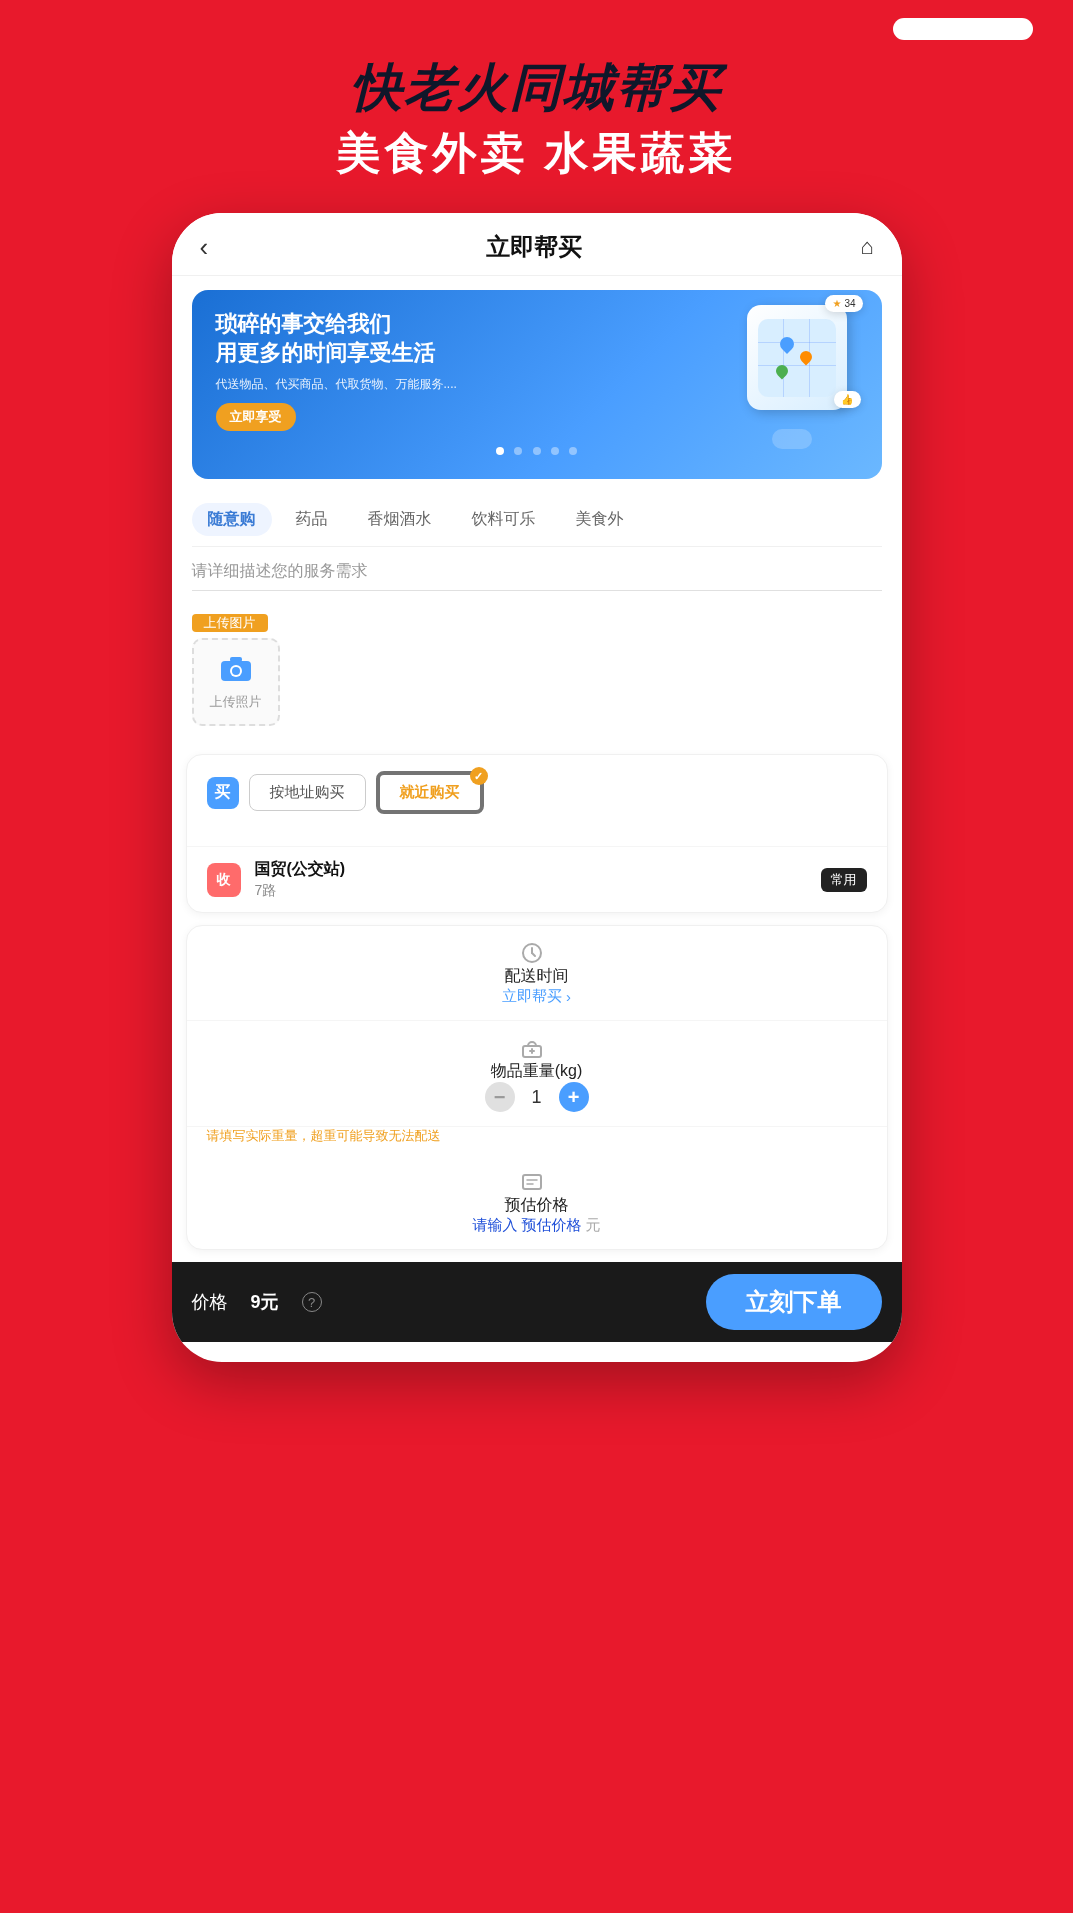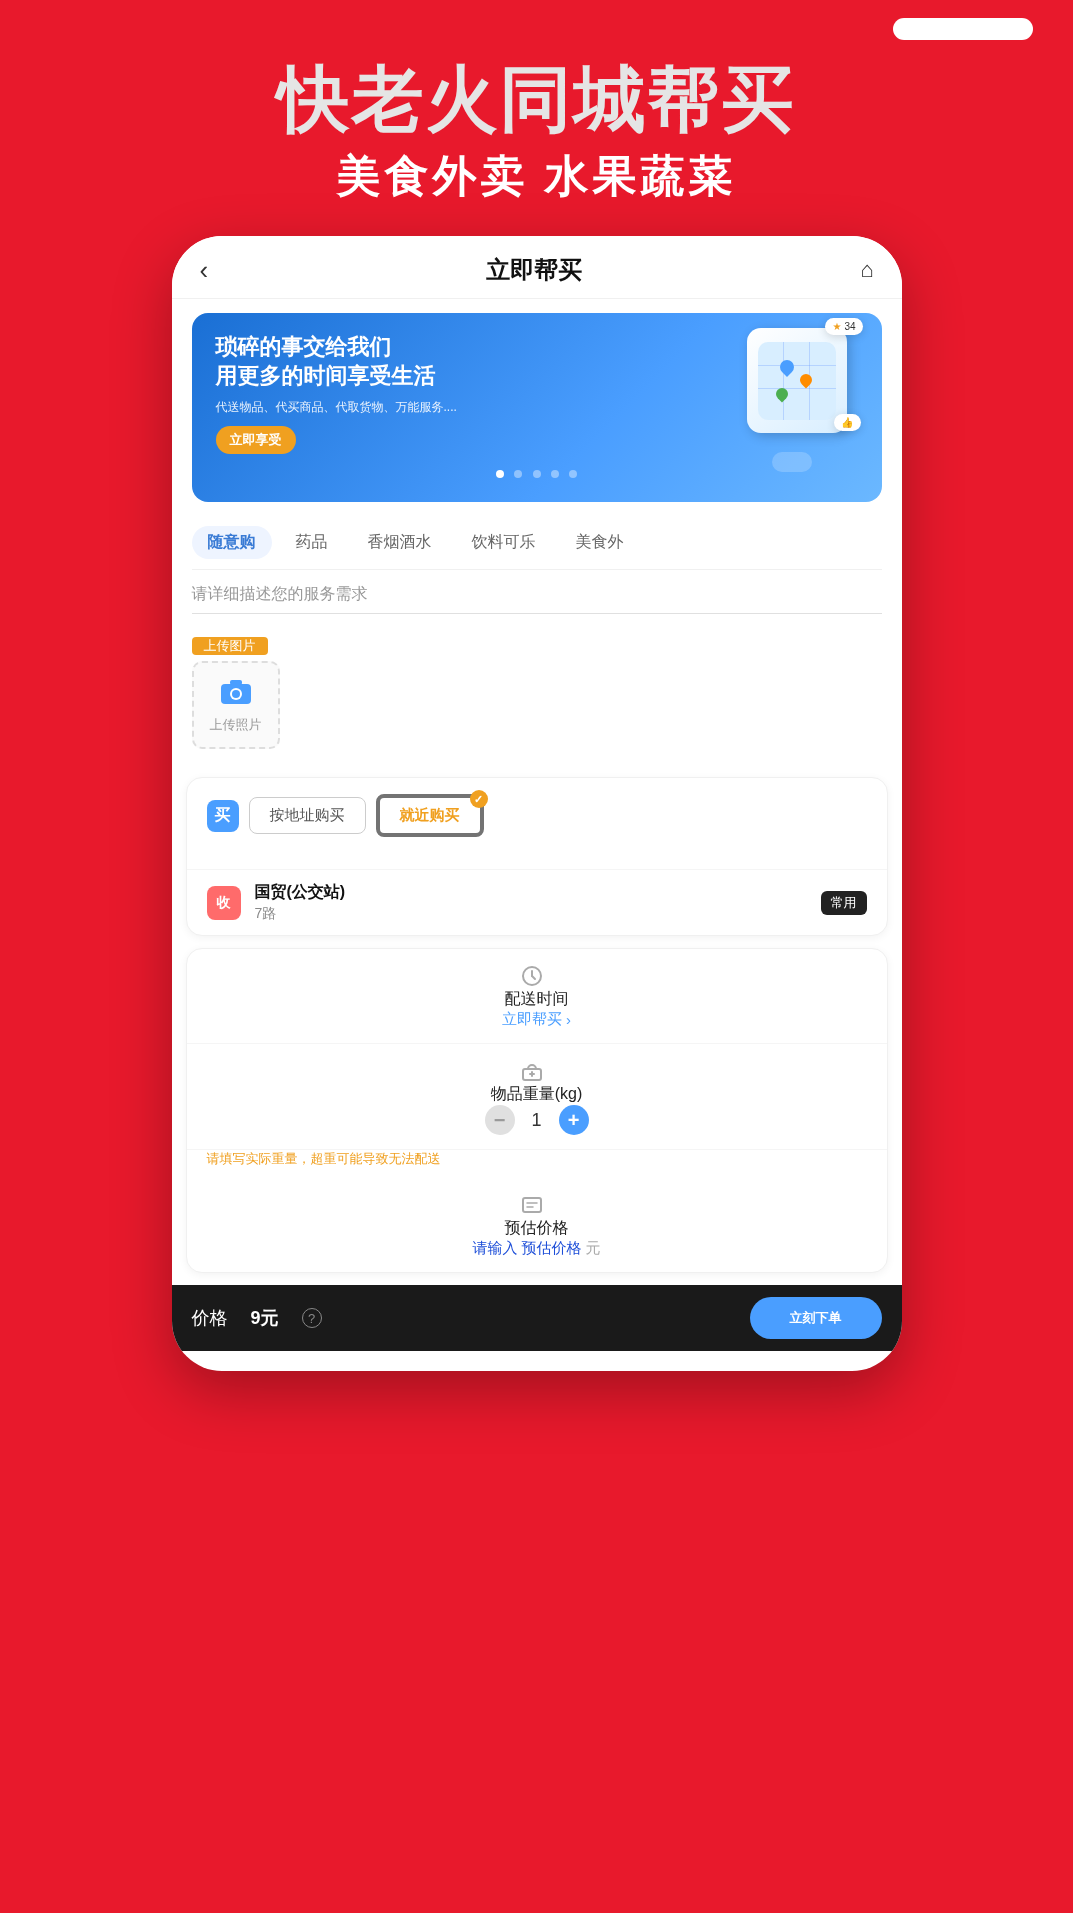--- a/index.html
+++ b/index.html
@@ -23,25 +23,26 @@
       border-radius: 11px;
     }
 
     
     .hero-section {
       text-align: center;
       padding-top: 60px;
       padding-bottom: 30px;
     }
     .hero-title {
-      font-size: 72px;
+      font-size: 51px;
       font-weight: 900;
-      color: #e5e5e5;
+      color: #0f172a;
       letter-spacing: 2px;
       line-height: 1.1;
+      font-style: italic;
     }
     .hero-subtitle {
       font-size: 44px;
       font-weight: 700;
       color: white;
       margin-top: 8px;
       letter-spacing: 4px;
     }
 
     
@@ -422,21 +423,21 @@
       border: 1.5px solid #888;
       display: flex;
       align-items: center;
       justify-content: center;
       color: #888;
       font-size: 13px;
     }
     .order-btn {
       background: #4a9eff;
       color: white;
-      font-size: 13px;
+      font-size: 24px;
       font-weight: 600;
       padding: 12px 40px;
       border-radius: 30px;
       text-align: right;
     }
 
     .banner-illustration-wrapper {
       position: absolute;
       right: 10px;
       top: 10px;

